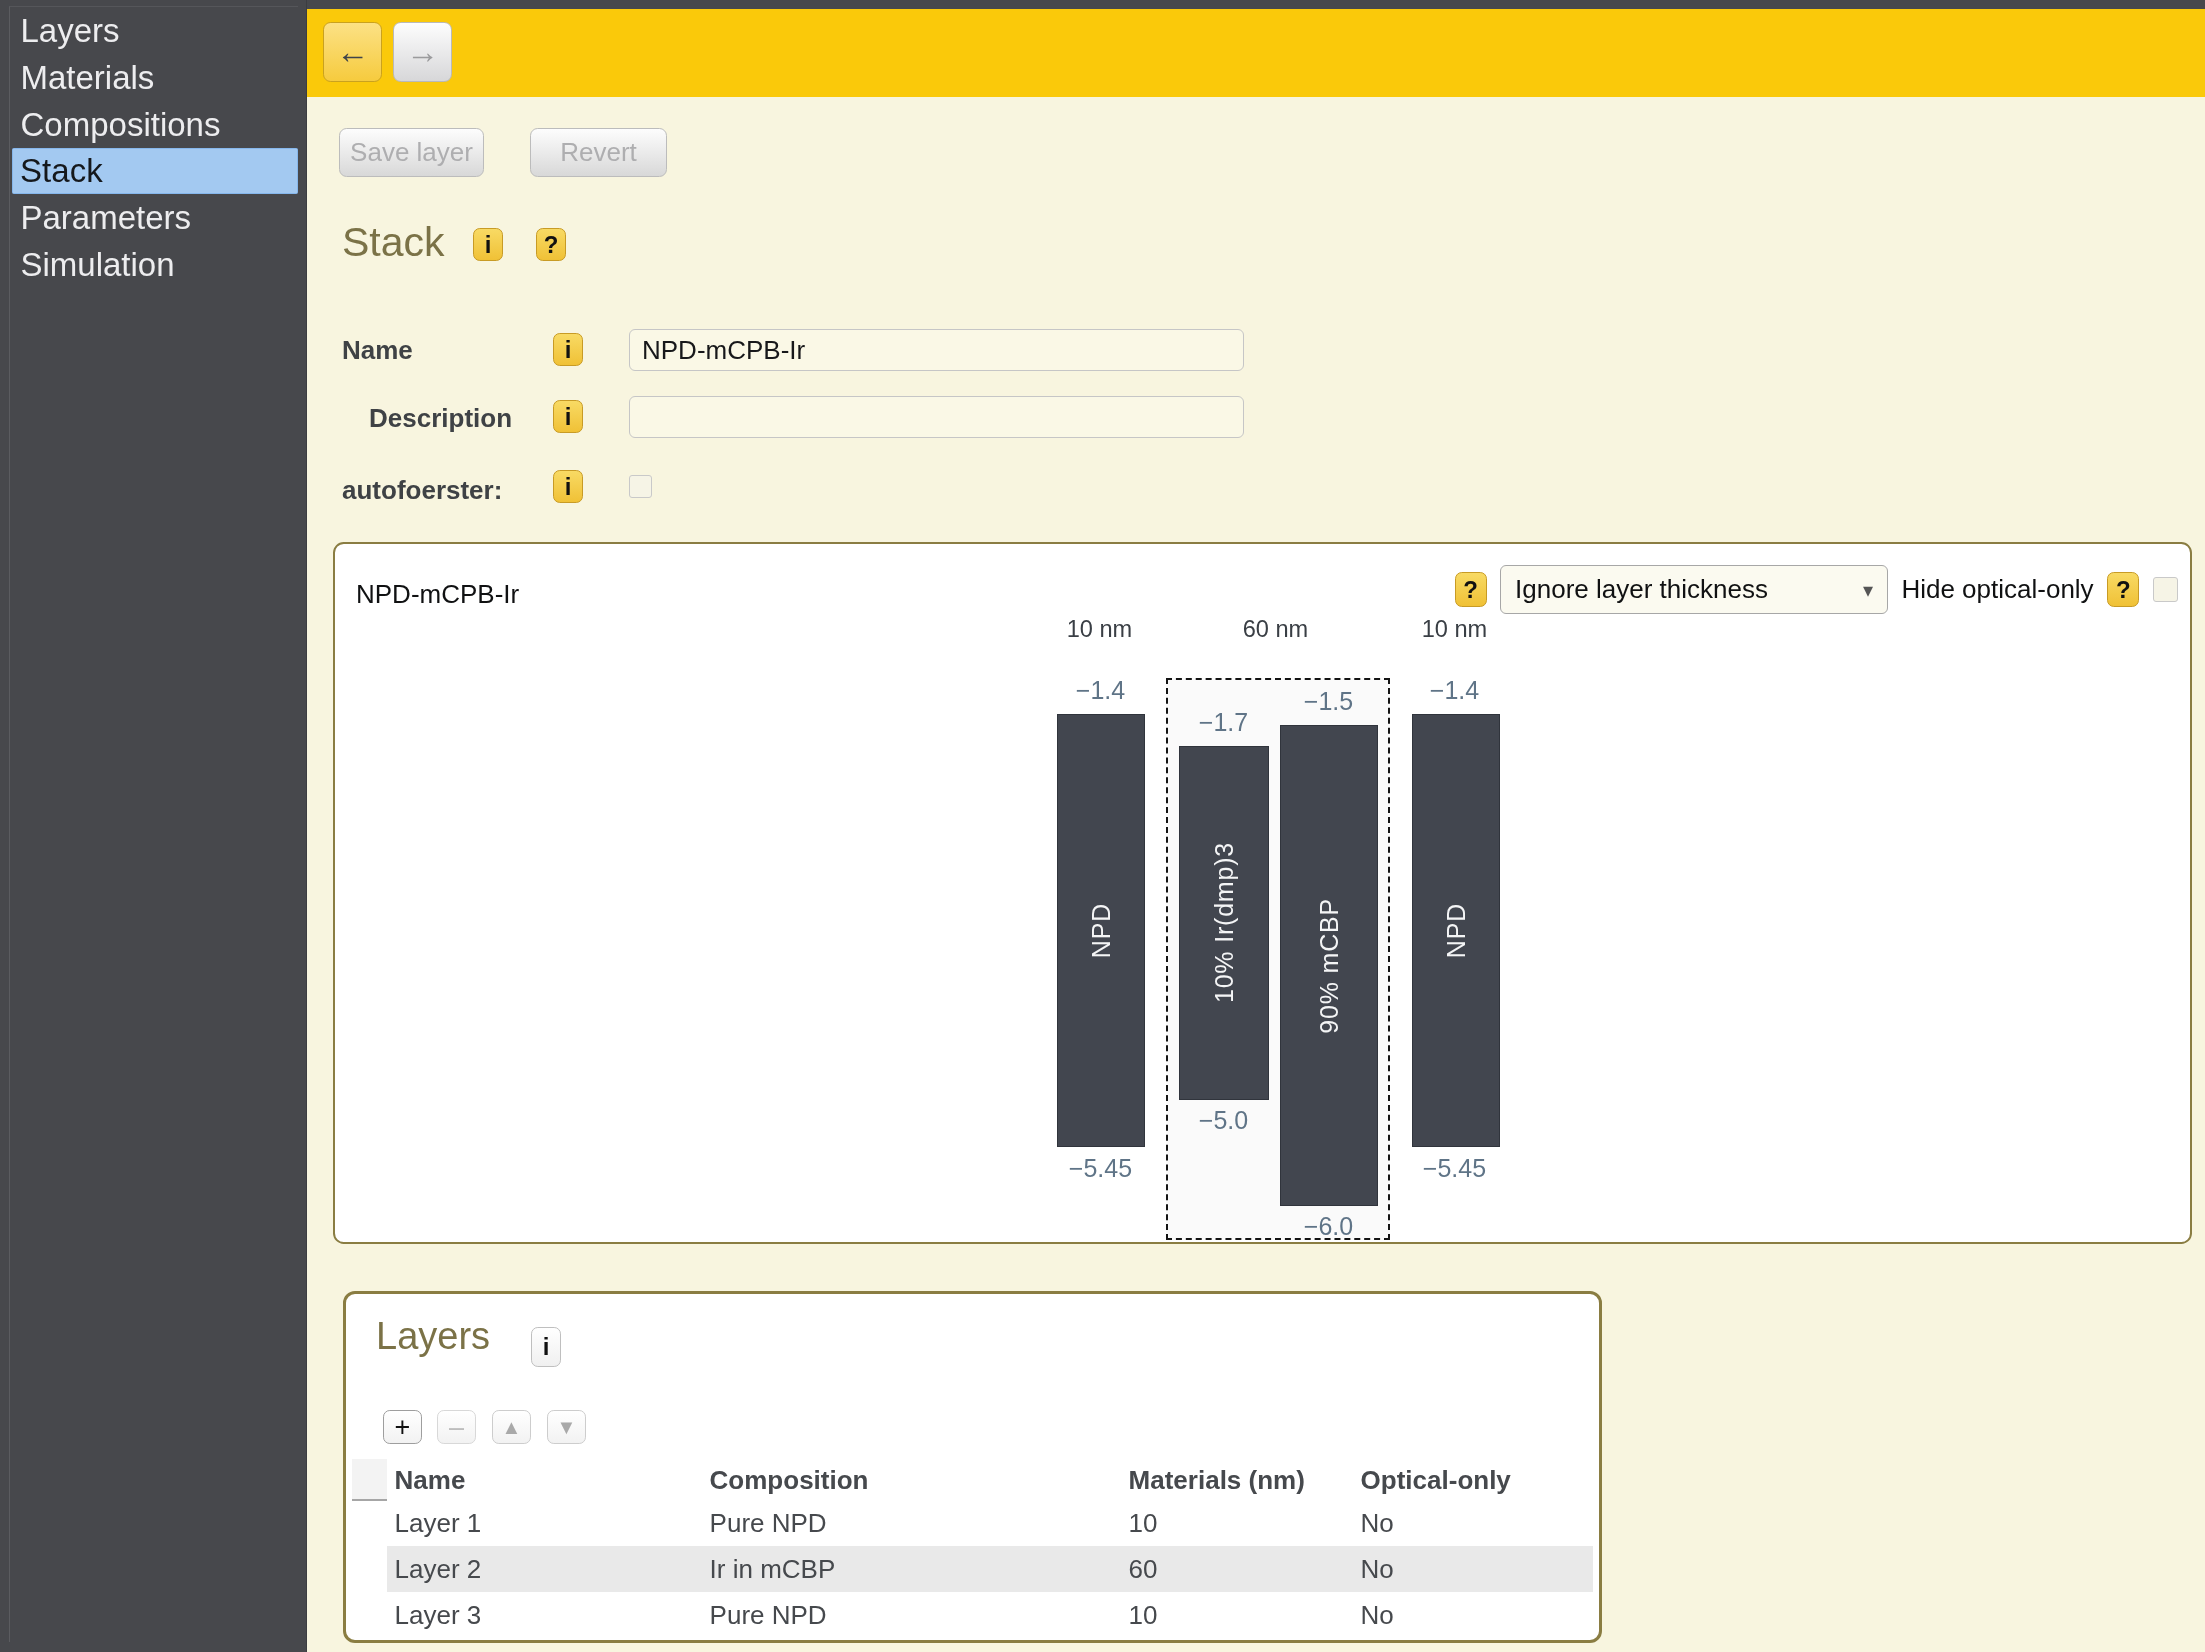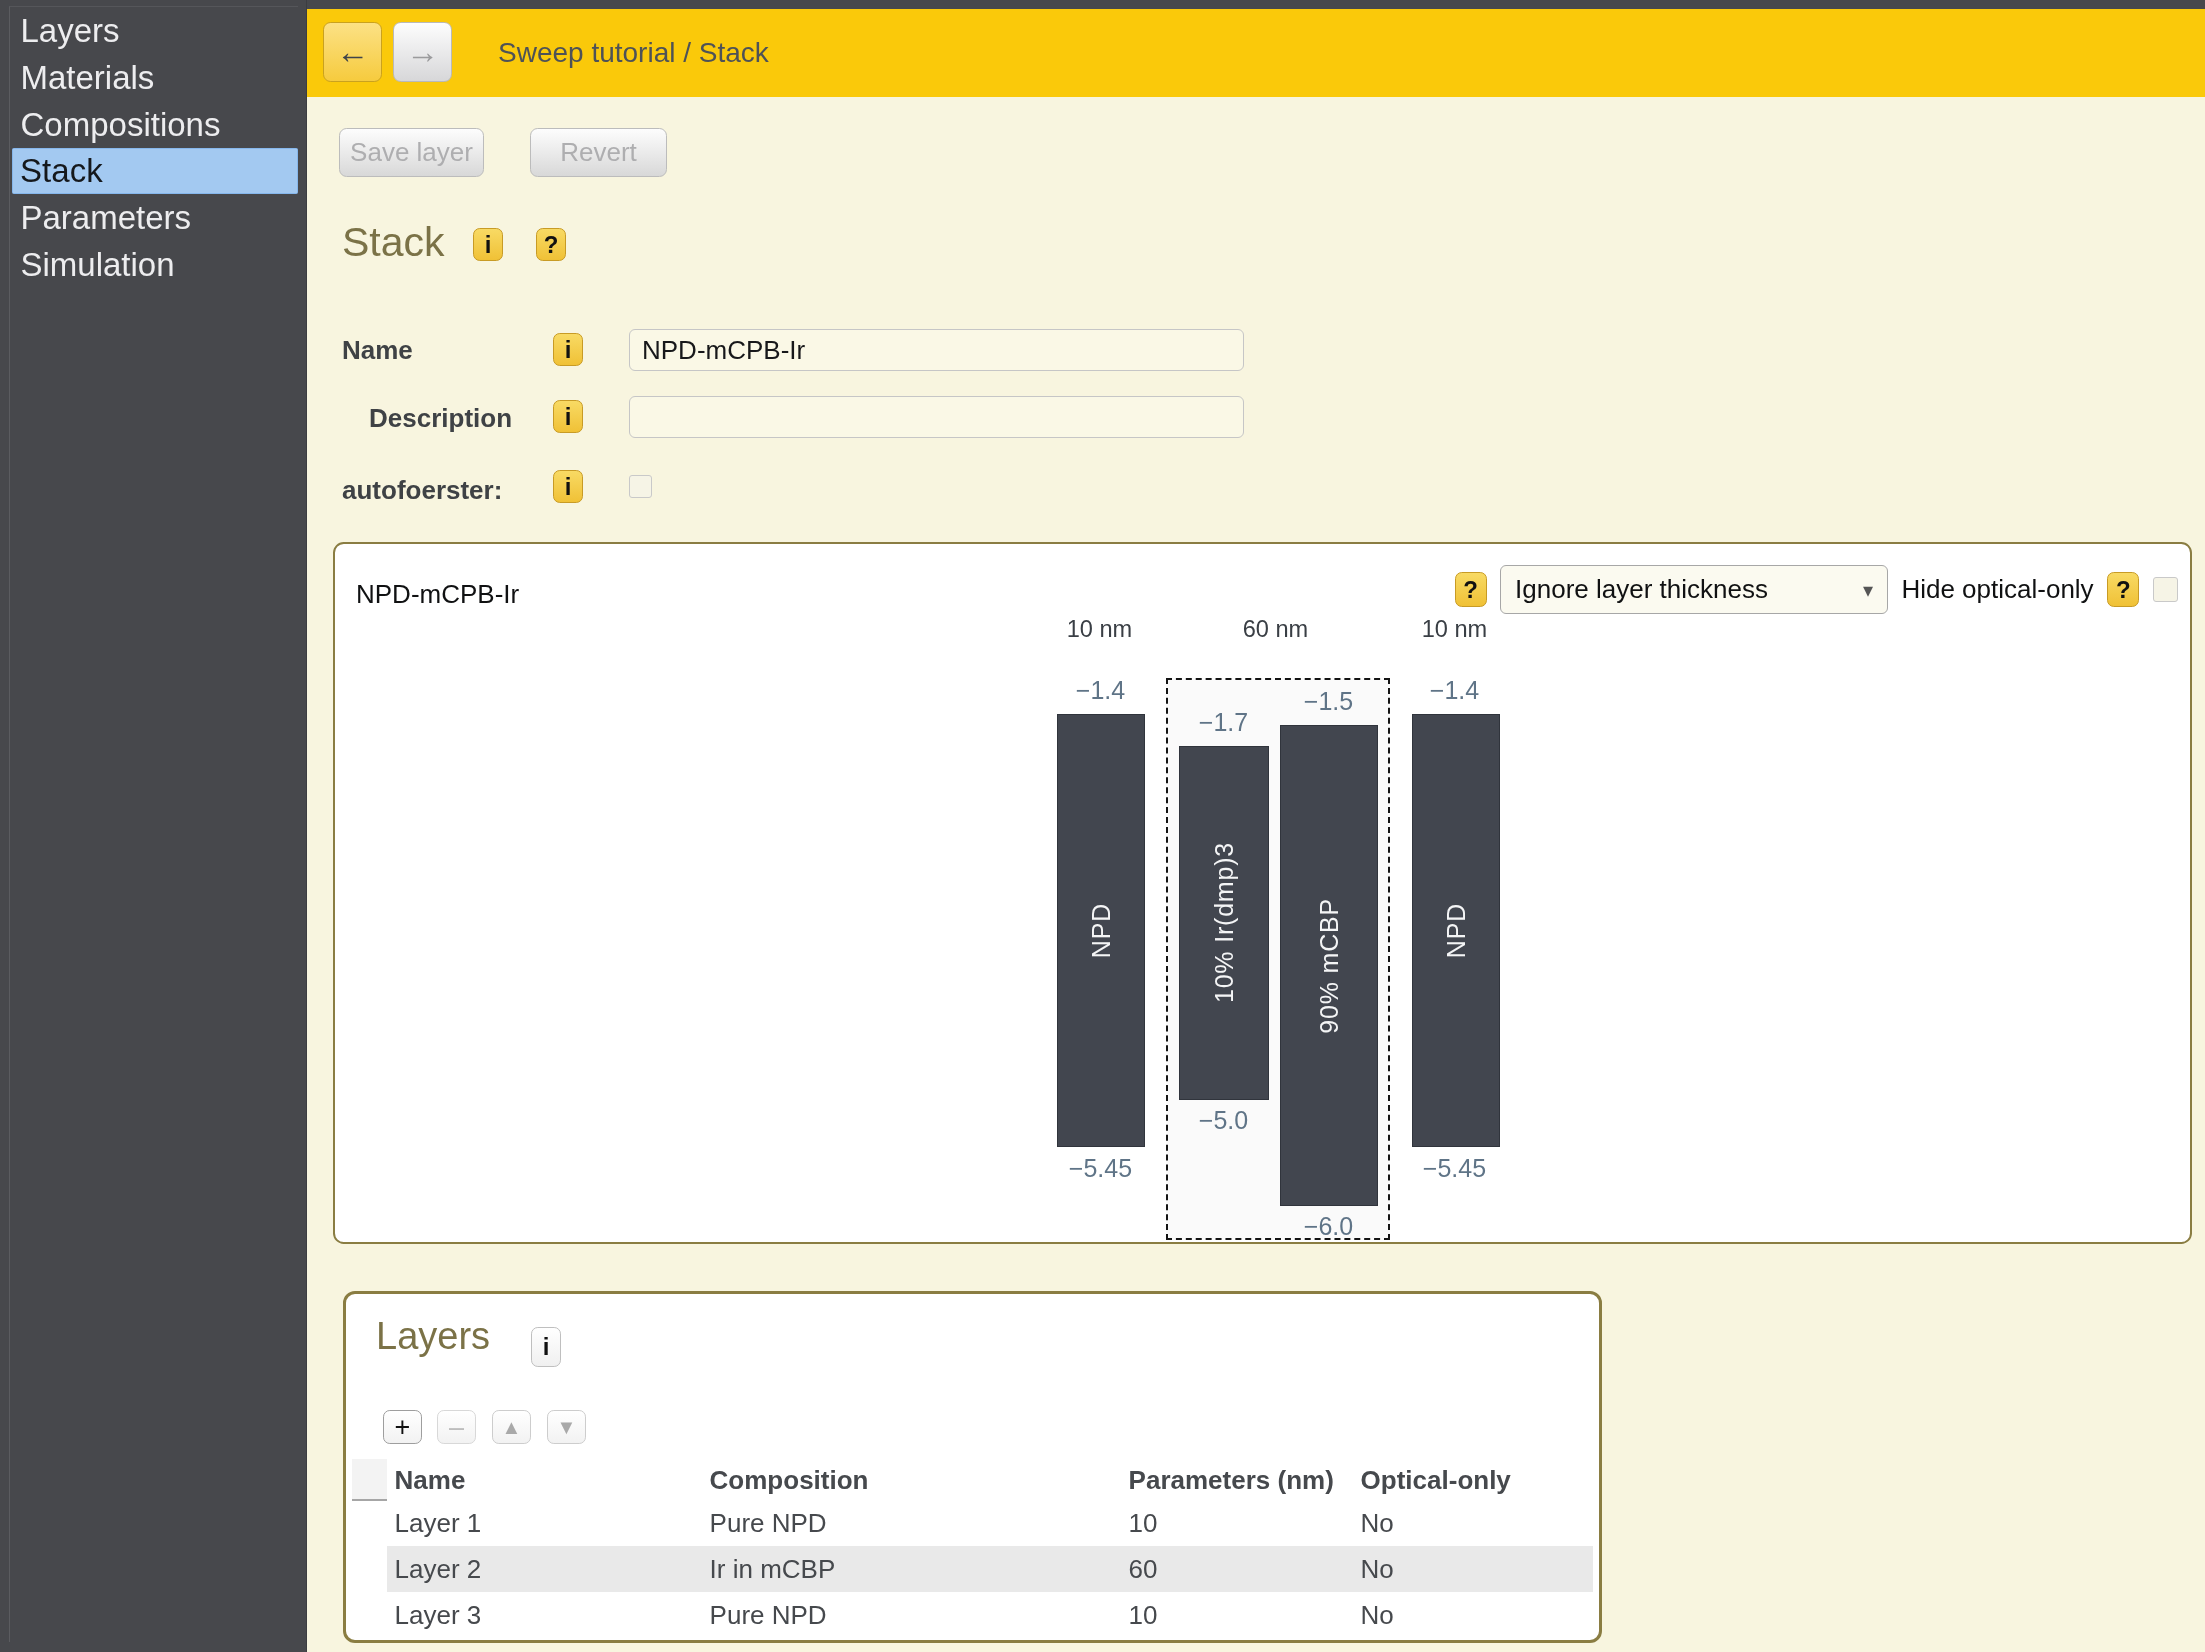--- a/index.html
+++ b/index.html
@@ -117,21 +117,20 @@
 </aside>
 
 <div class="abs topstrip"></div>
 <header class="abs appbar">
   <button class="nav-btn back">
     <span>←</span>
   </button>
   <button class="nav-btn fwd">
     <span>→</span>
   </button>
-  <div class="crumb">Sweep tutorial / Stack</div>
 </header>
 
 <button class="abs tool-btn" style="left:339px;top:128px;width:145px;height:49px;">Save layer</button>
 <button class="abs tool-btn" style="left:530px;top:128px;width:137px;height:49px;">Revert</button>
 
 <h1 class="abs page-title" style="left:342px;top:219px;margin:0;font-weight:400;">Stack</h1>
 <div class="abs mini-btn yellow" style="left:473px;top:228px;width:30px;height:33px;">i</div>
 <div class="abs mini-btn yellow" style="left:536px;top:228px;width:30px;height:33px;">?</div>
 
 <label class="abs form-label" style="left:342px;top:335px;">Name</label>
@@ -195,21 +194,21 @@
   <div class="small-btn" style="left:37px;top:116px;border:1.5px solid #9E9E9E;font-size:27px;color:#111;">+</div>
   <div class="small-btn" style="left:91px;top:116px;border:1.5px solid #D8D8D8;font-size:27px;color:#BDBDBD;">–</div>
   <div class="small-btn" style="left:146px;top:116px;border:1.5px solid #CDCDCD;font-size:20px;color:#A9A9A9;">▲</div>
   <div class="small-btn" style="left:201px;top:116px;border:1.5px solid #CDCDCD;font-size:20px;color:#A9A9A9;">▼</div>
 
   <div class="ltable" id="layers-table">
       <div class="trow head">
         <div class="cell sel-col"></div>
         <div class="cell head">Name</div>
         <div class="cell head">Composition</div>
-        <div class="cell head">Parameters (nm)</div>
+        <div class="cell head">Materials (nm)</div>
         <div class="cell head">Optical-only</div>
       </div>
       <div class="trow body">
         <div class="cell sel-col"></div>
         <div class="cell">Layer 1</div>
         <div class="cell">Pure NPD</div>
         <div class="cell">10</div>
         <div class="cell">No</div>
       </div>
       <div class="trow body selected">

